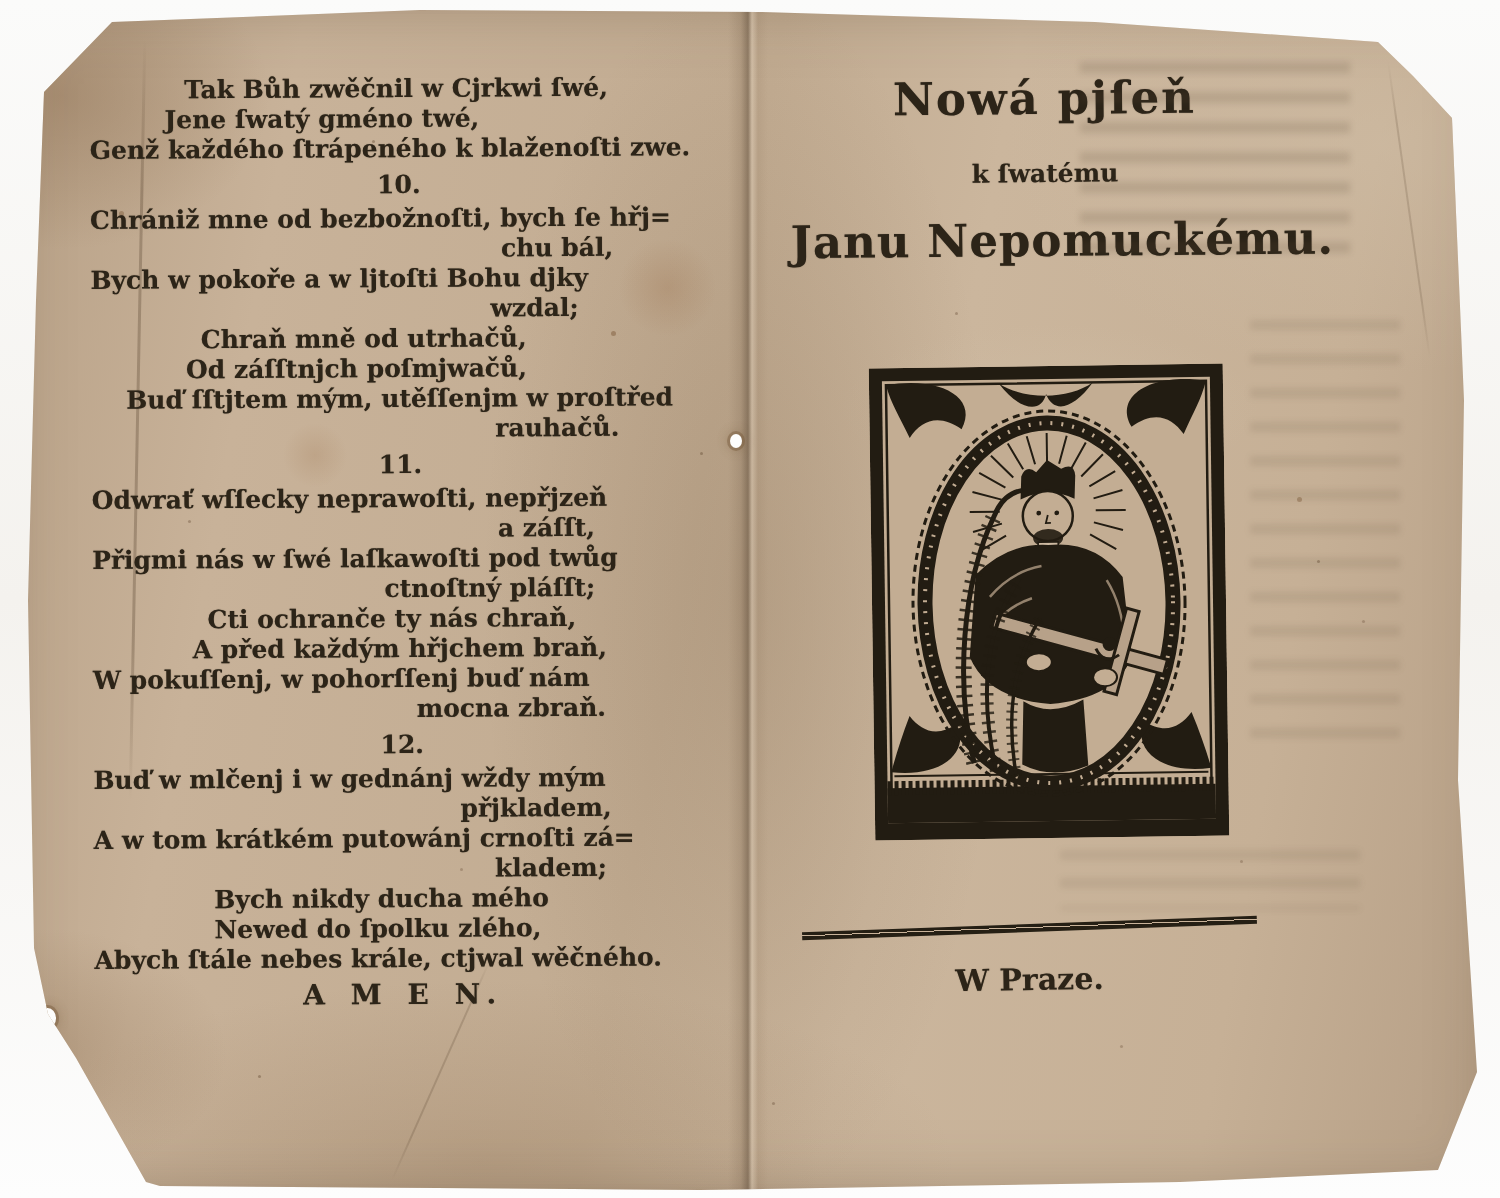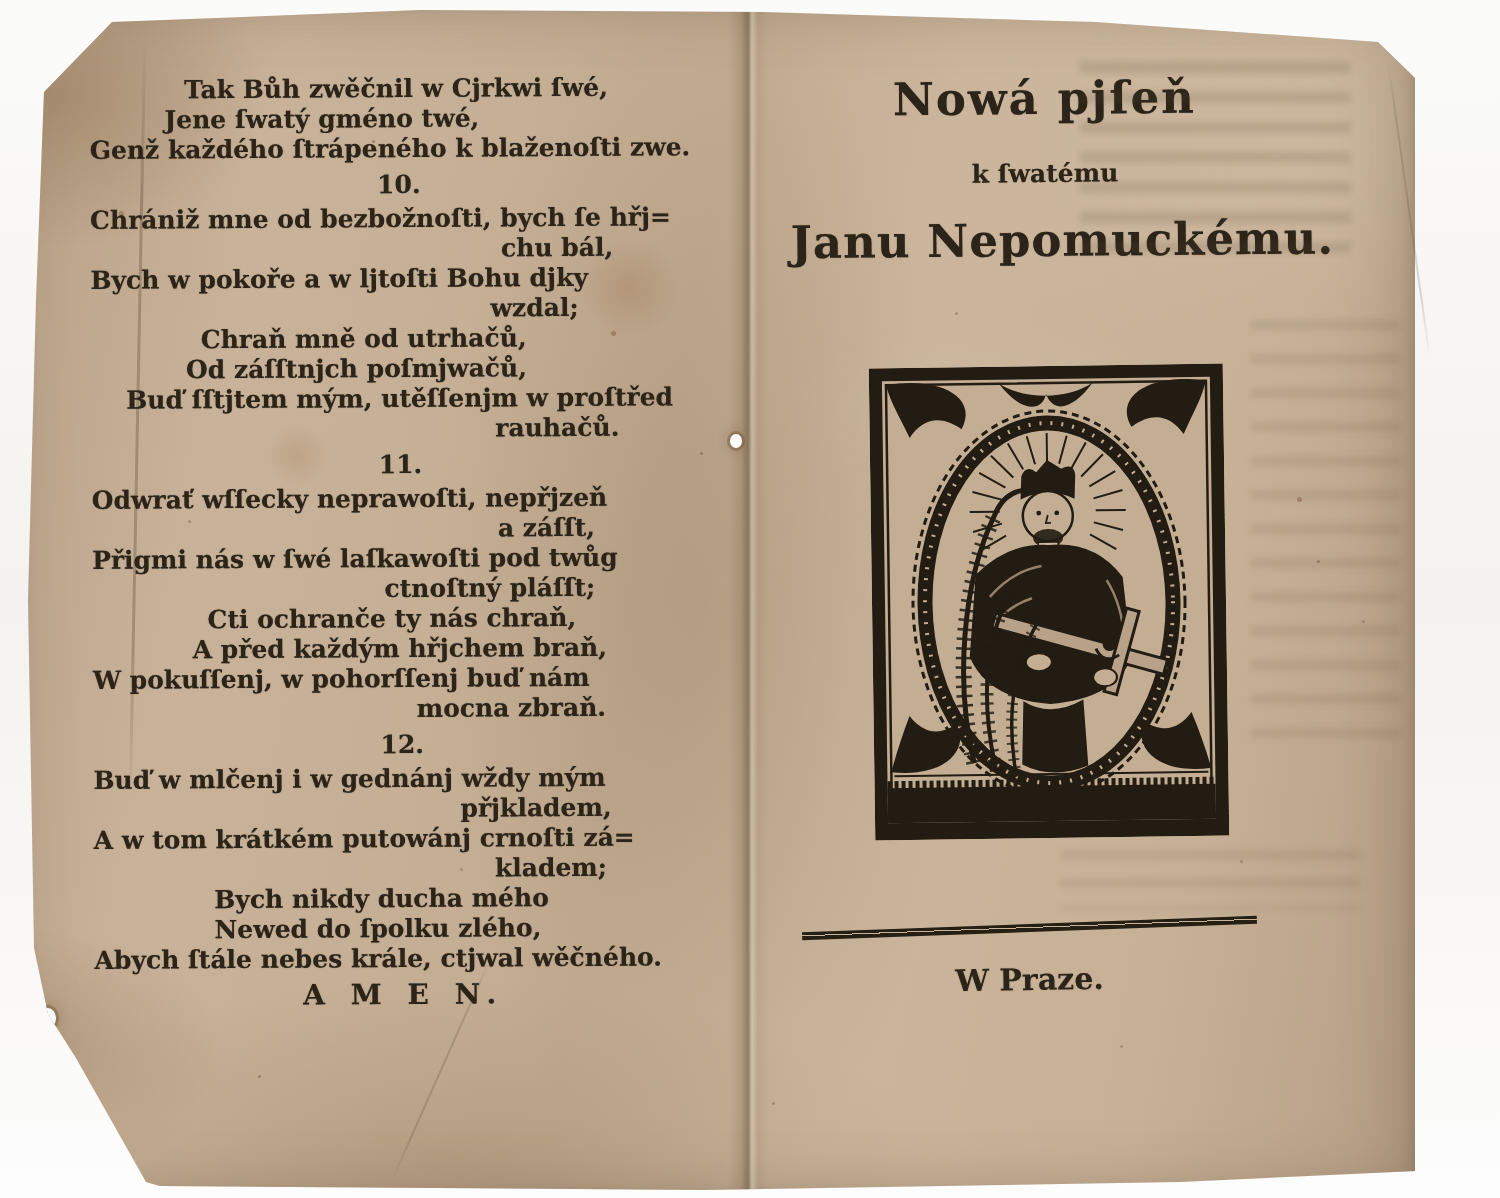--- a/index.html
+++ b/index.html
@@ -1,21 +1,21 @@
 <!DOCTYPE html>
 <html><head>
 <meta charset="utf-8">
 <style>
   html,body{margin:0;padding:0;}
   body{
     width:1500px;height:1198px;overflow:hidden;
     background:linear-gradient(180deg,#fbfbfa 0%,#f4f2ee 50%,#fdfdfd 100%);
     font-family:"DejaVu Serif","Liberation Serif",serif;
   }
-  .stage{position:relative;width:1380px;height:1198px;padding-left:35px;}
+  .stage{position:relative;width:1500px;height:1198px;}
 
   
   .paper{
     position:absolute;inset:0;
     clip-path:polygon(
       112px 22px,420px 10px,760px 12px,1095px 22px,1378px 42px,
       1413px 76px,1452px 118px,1464px 400px,1458px 780px,1477px 1072px,
       1438px 1170px,1180px 1182px,700px 1190px,160px 1186px,146px 1182px,
       76px 1058px,48px 1014px,34px 948px,28px 600px,36px 300px,44px 92px);
     background:

